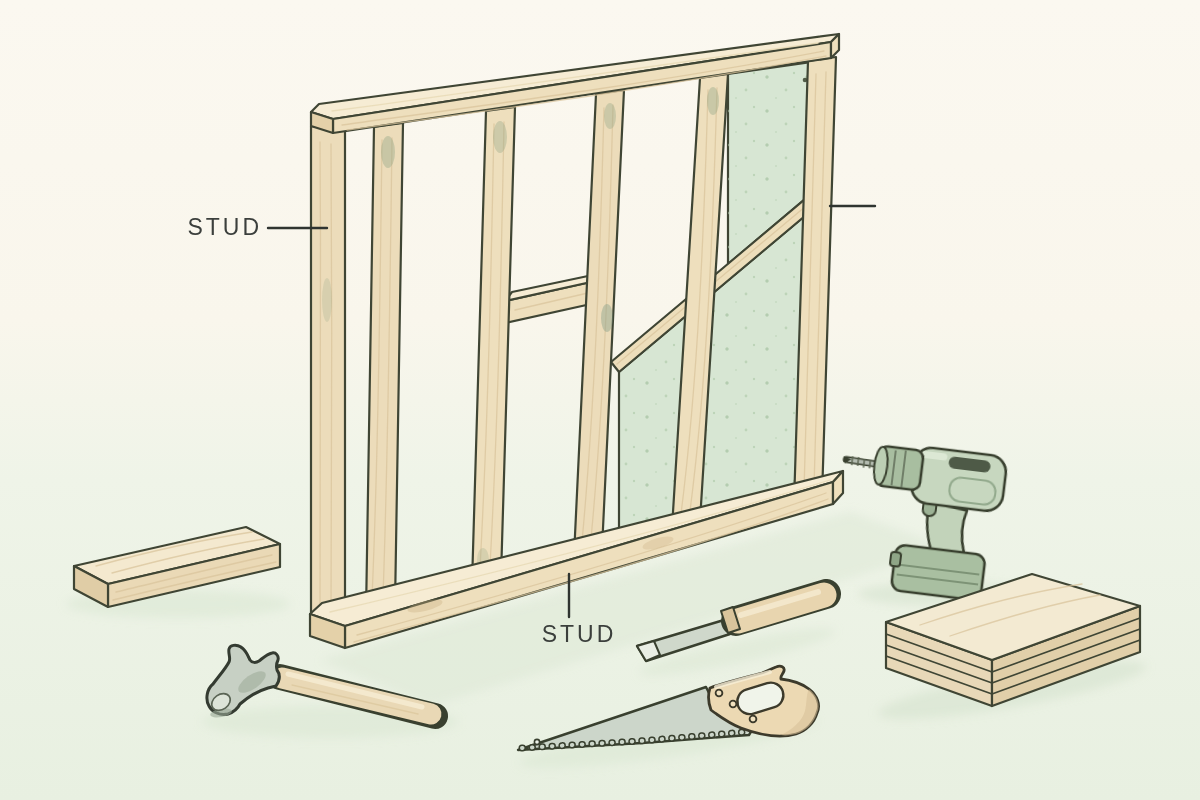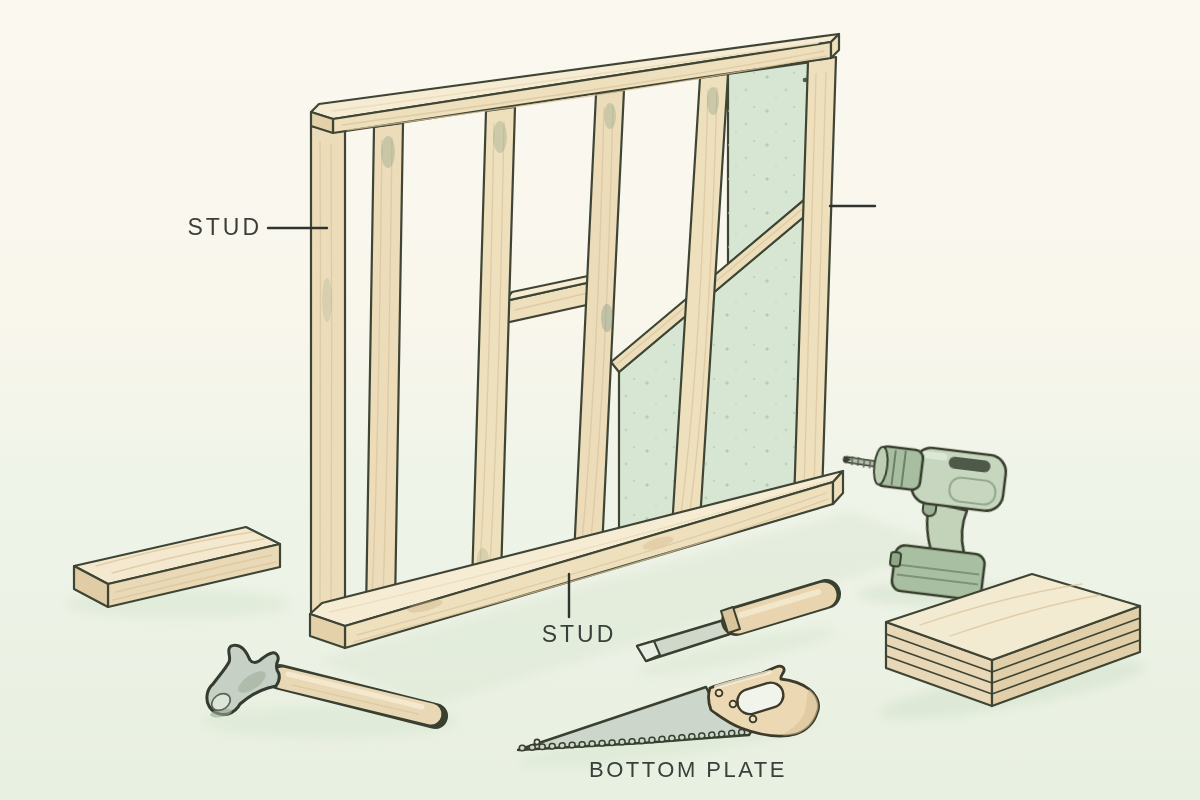--- a/index.html
+++ b/index.html
@@ -236,14 +236,13 @@
 
   <g>
     <line class="leader" x1="268" y1="228" x2="327" y2="228"></line>
     <line class="leader" x1="830" y1="206" x2="875" y2="206"></line>
     <line class="leader" x1="569" y1="574" x2="569" y2="617"></line>
   </g>
 </svg>
 
   <div class="label" style="left:168px;top:214px;width:94px;text-align:right;">STUD</div>
   <div class="label" style="left:527px;top:621px;width:104px;text-align:center;">STUD</div>
-  <div class="label small" style="left:558px;top:757px;width:260px;text-align:center;">BOTTOM PLATE</div>
 </div>
 
 </body></html>

